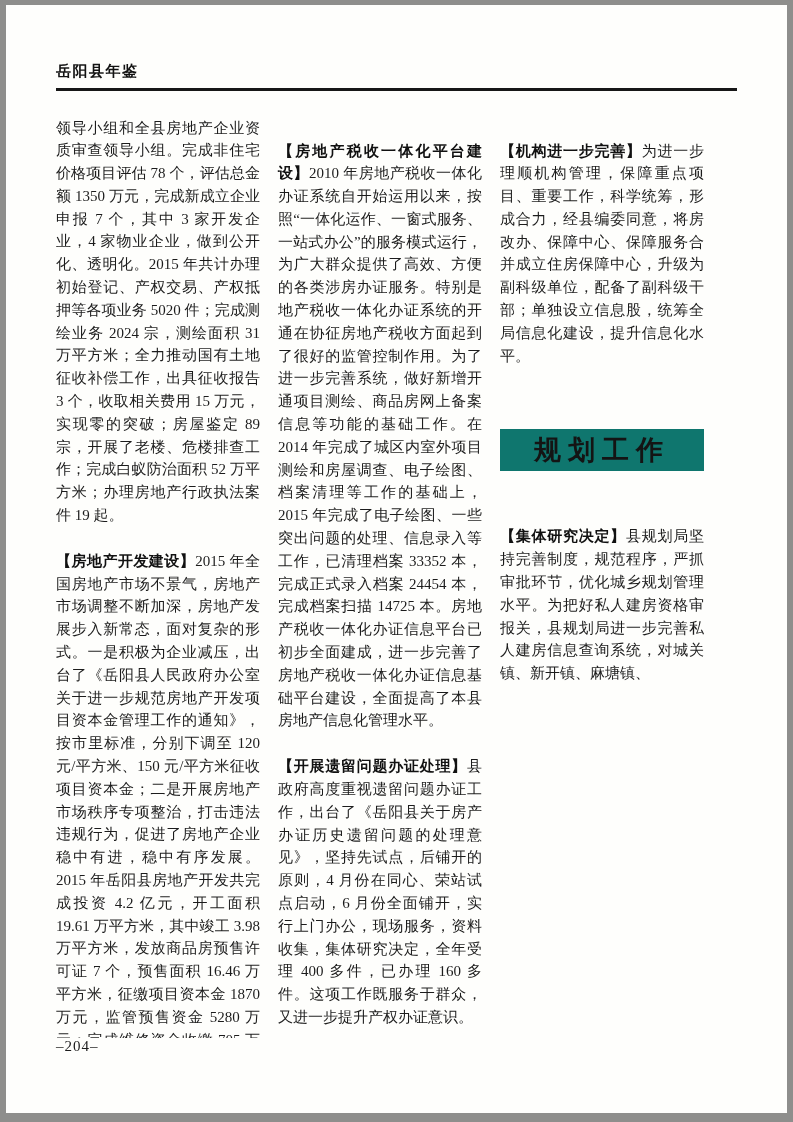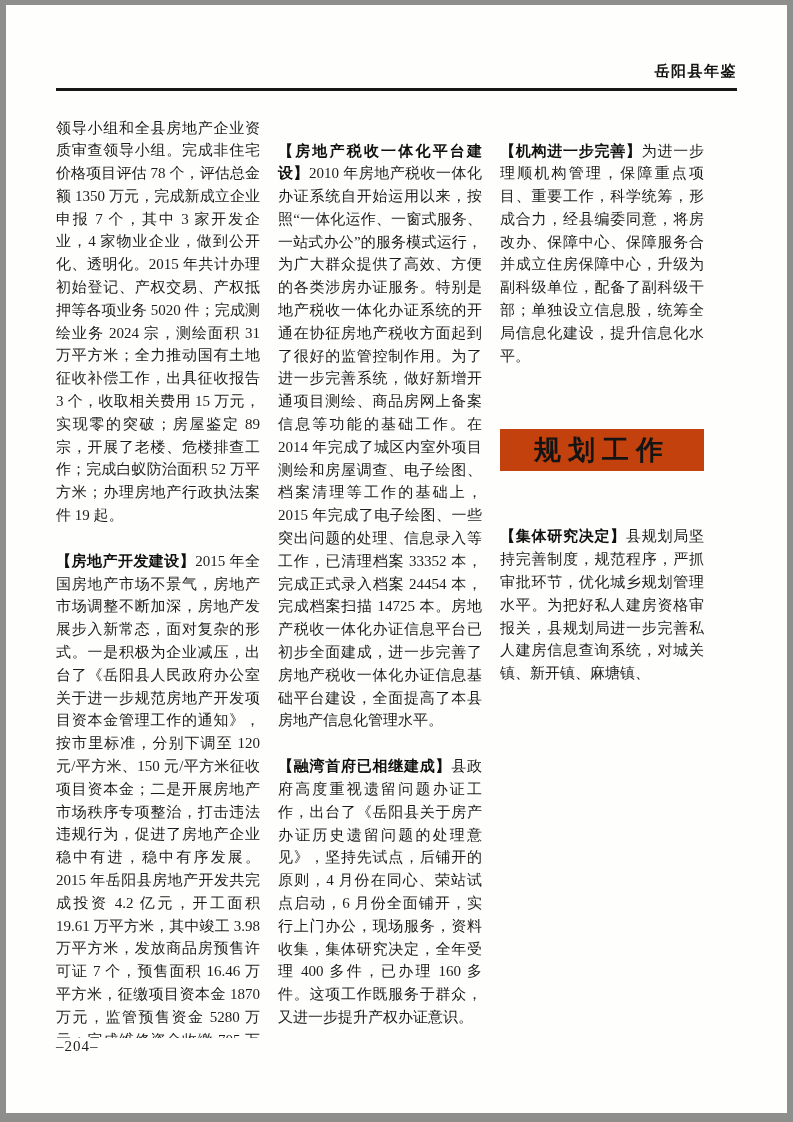--- a/index.html
+++ b/index.html
@@ -15,21 +15,20 @@
     width: 781px; height: 1108px;
     background: #fefefc;
     overflow: hidden;
     padding: 0 50px;
   }
   .running-head {
     margin-top: 57px;
     font-size: 15px; font-weight: bold; letter-spacing: 1.5px;
     color: #121212;
     font-family: "Liberation Sans", sans-serif;
-    text-align: right;
   }
   .head-rule { margin-top: 7px; height: 2.5px; background: #171717; }
   .columns {
     display: flex; gap: 18px;
     margin-top: 26px;
     height: 921px; overflow: hidden;
   }
   .col { flex: 0 0 auto; width: 204px; }
   .para {
     margin: 0;
@@ -70,23 +69,23 @@
   <div class="running-head">岳阳县年鉴</div>
   <div class="head-rule"></div>
 
   <div class="columns">
     <div class="col">
         <p class="para">领导小组和全县房地产企业资质审查领导小组。完成非住宅价格项目评估 78 个，评估总金额 1350 万元，完成新成立企业申报 7 个，其中 3 家开发企业，4 家物业企业，做到公开化、透明化。2015 年共计办理初始登记、产权交易、产权抵押等各项业务 5020 件；完成测绘业务 2024 宗，测绘面积 31 万平方米；全力推动国有土地征收补偿工作，出具征收报告 3 个，收取相关费用 15 万元，实现零的突破；房屋鉴定 89 宗，开展了老楼、危楼排查工作；完成白蚁防治面积 52 万平方米；办理房地产行政执法案件 19 起。</p>
         <p class="para entry"><span class="entry-title">【房地产开发建设】</span>2015 年全国房地产市场不景气，房地产市场调整不断加深，房地产发展步入新常态，面对复杂的形式。一是积极为企业减压，出台了《岳阳县人民政府办公室关于进一步规范房地产开发项目资本金管理工作的通知》，按市里标准，分别下调至 120 元/平方米、150 元/平方米征收项目资本金；二是开展房地产市场秩序专项整治，打击违法违规行为，促进了房地产企业稳中有进，稳中有序发展。2015 年岳阳县房地产开发共完成投资 4.2 亿元，开工面积 19.61 万平方米，其中竣工 3.98 万平方米，发放商品房预售许可证 7 个，预售面积 16.46 万平方米，征缴项目资本金 1870 万元，监管预售资金 5280 万元；完成维修资金收缴 705 万元，累计已达 1277 万元。富安商业广场、欣荣明珠、融湾首府已相继建成，</p>
       </div>
     <div class="col">
         <p class="para entry"><span class="entry-title">【房地产税收一体化平台建设】</span>2010 年房地产税收一体化办证系统自开始运用以来，按照“一体化运作、一窗式服务、一站式办公”的服务模式运行，为广大群众提供了高效、方便的各类涉房办证服务。特别是地产税收一体化办证系统的开通在协征房地产税收方面起到了很好的监管控制作用。为了进一步完善系统，做好新增开通项目测绘、商品房网上备案信息等功能的基础工作。在 2014 年完成了城区内室外项目测绘和房屋调查、电子绘图、档案清理等工作的基础上，2015 年完成了电子绘图、一些突出问题的处理、信息录入等工作，已清理档案 33352 本，完成正式录入档案 24454 本，完成档案扫描 14725 本。房地产税收一体化办证信息平台已初步全面建成，进一步完善了房地产税收一体化办证信息基础平台建设，全面提高了本县房地产信息化管理水平。</p>
-        <p class="para entry"><span class="entry-title">【融湾首府已相继建成】</span>县政府高度重视遗留问题办证工作，出台了《岳阳县关于房产办证历史遗留问题的处理意见》，坚持先试点，后铺开的原则，4 月份在同心、荣站试点启动，6 月份全面铺开，实行上门办公，现场服务，资料收集，集体研究决定，全年受理 400 多件，已办理 160 多件。这项工作既服务于群众，又进一步提升产权办证意识。</p>
+        <p class="para entry"><span class="entry-title">【开展遗留问题办证处理】</span>县政府高度重视遗留问题办证工作，出台了《岳阳县关于房产办证历史遗留问题的处理意见》，坚持先试点，后铺开的原则，4 月份在同心、荣站试点启动，6 月份全面铺开，实行上门办公，现场服务，资料收集，集体研究决定，全年受理 400 多件，已办理 160 多件。这项工作既服务于群众，又进一步提升产权办证意识。</p>
       </div>
     <div class="col">
         <p class="para entry"><span class="entry-title">【机构进一步完善】</span>为进一步理顺机构管理，保障重点项目、重要工作，科学统筹，形成合力，经县编委同意，将房改办、保障中心、保障服务合并成立住房保障中心，升级为副科级单位，配备了副科级干部；单独设立信息股，统筹全局信息化建设，提升信息化水平。</p>
-        <div class="section-heading" style="background: #c2410c;">规划工作</div>
+        <div class="section-heading" style="background: #0f766e;">规划工作</div>
         <p class="para entry"><span class="entry-title">【集体研究决定】</span>县规划局坚持完善制度，规范程序，严抓审批环节，优化城乡规划管理水平。为把好私人建房资格审报关，县规划局进一步完善私人建房信息查询系统，对城关镇、新开镇、麻塘镇、</p>
       </div>
   </div>
 
   <div class="page-number">–204–</div>
 </div>
 
 </body></html>

